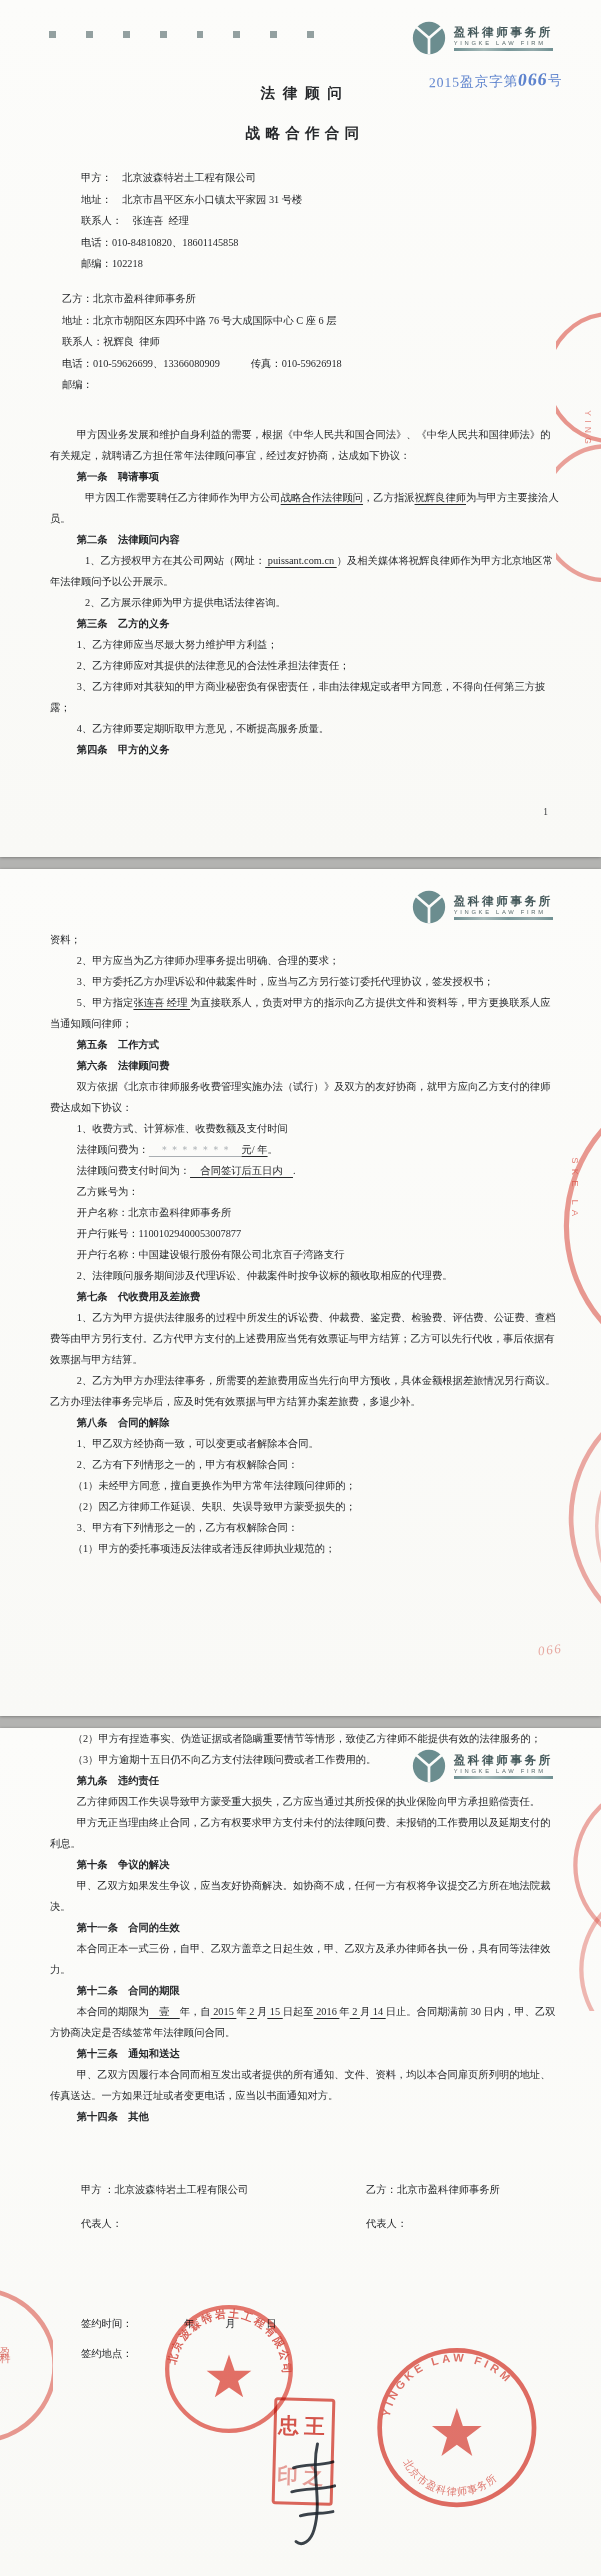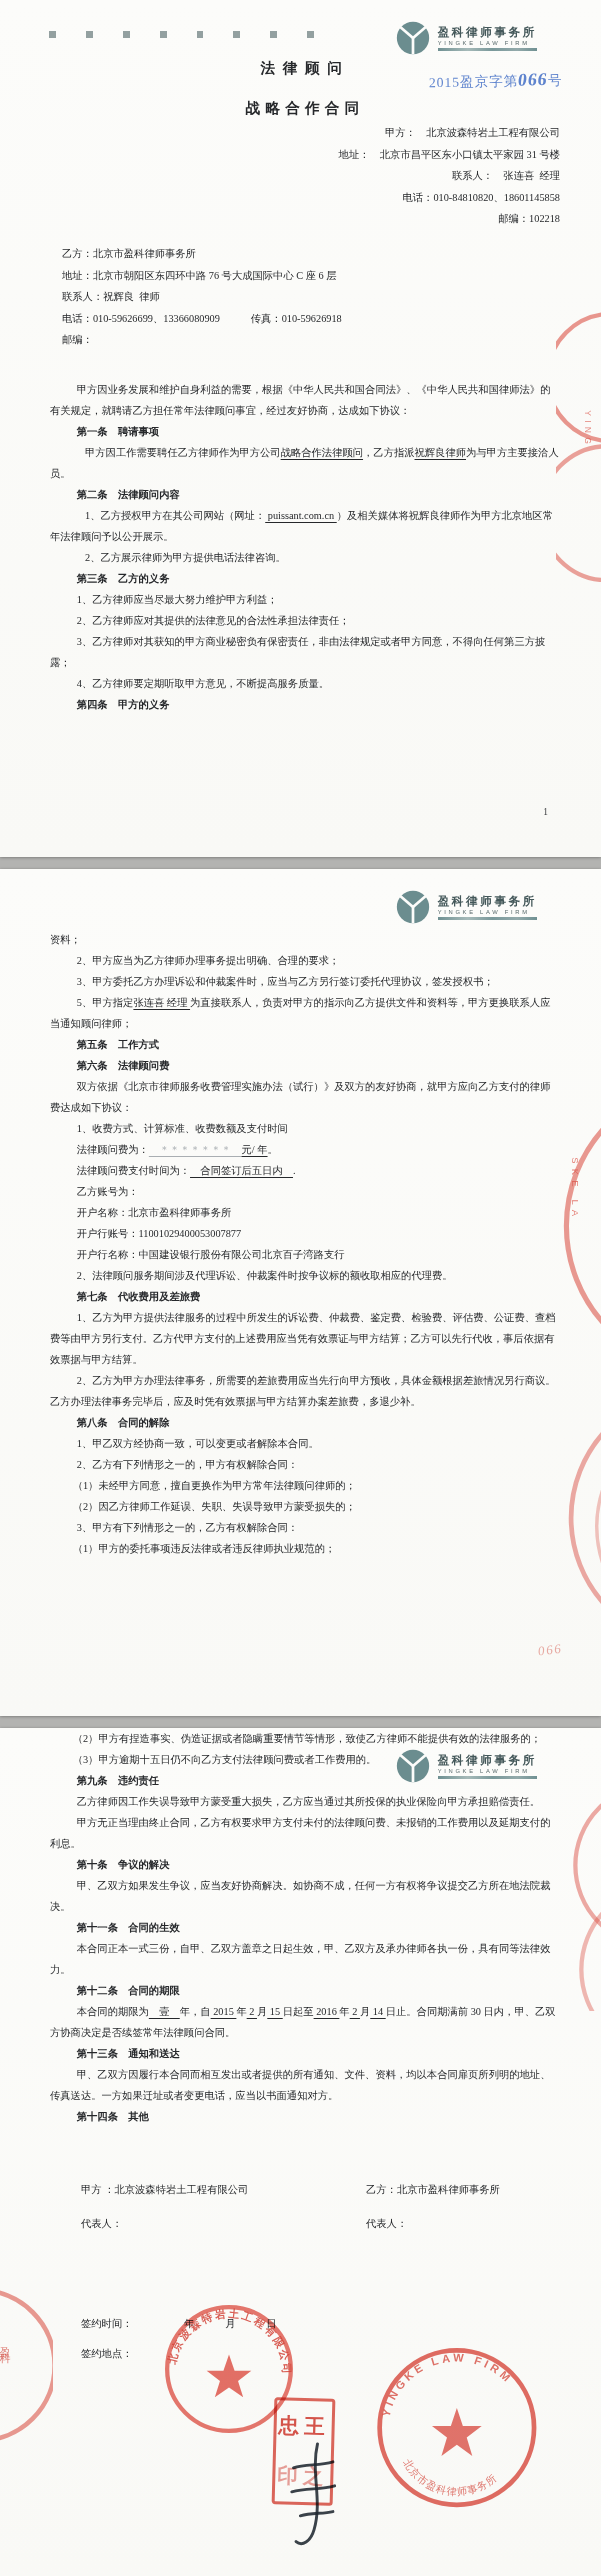--- a/index.html
+++ b/index.html
@@ -11,37 +11,37 @@
   .content{position:relative;padding:0 41px 0 50px;font-size:10.3px;line-height:21px;}
   .content p{margin:0;}
   .ph{font-weight:bold;text-indent:2.6em;font-family:Liberation Serif, serif;}
   .pb{text-indent:2.6em;}
   .pb2{text-indent:3.4em;}
   .pc{text-indent:0;}
   .pp{text-indent:2.2em;}
   .ul{text-decoration:underline;text-underline-offset:2.6px;}
   .faint{color:#a9aeb2;}
   
-  .logo{position:absolute;top:20.6px;right:64px;display:flex;align-items:center;gap:7.7px;}
+  .logo{position:absolute;top:20.6px;right:48px;display:flex;align-items:center;gap:7.7px;}
   .logo-txt{display:flex;flex-direction:column;}
   .logo-cn{font-family:"Liberation Sans",sans-serif;font-size:11.6px;letter-spacing:2.6px;
            color:#44585a;font-weight:bold;}
   .logo-en{font-family:"Liberation Sans",sans-serif;font-size:5.8px;letter-spacing:2.7px;
            color:#58696b;margin-top:0.9px;}
   .logo-bar{height:2.6px;margin-top:1.7px;background:linear-gradient(90deg,#6f9092,#a6bab9 30%,#79989a 55%,#93aaab 80%,#6f9092);}
   .marks{position:absolute;top:31px;left:49px;display:flex;gap:30px;}
   .marks i{width:6.9px;height:6.9px;background:#93a0a0;display:block;}
   .refno{position:absolute;top:70px;right:38px;color:#4a74c8;opacity:.88;
          font-size:13.7px;letter-spacing:0.9px;transform:rotate(-1deg);white-space:nowrap;}
   .refno .hand{font-size:18px;font-weight:bold;transform:skewX(-8deg);display:inline-block;}
   
   .t1,.t2{text-align:center;font-weight:bold;font-size:14.6px;letter-spacing:7.7px;line-height:22px;}
   .t2{margin-top:18px;letter-spacing:5.2px;}
   .party{line-height:21.5px;white-space:pre-wrap;}
-  .party-a{margin-top:3px;margin-left:31px;text-align:right;}
+  .party-a{margin-top:23px;margin-left:31px;}
   .party-b{margin-top:13.7px;margin-left:12px;}
   .body-block{margin-top:28px;}
   .body-block2{padding-top:60px;}
   .body-block3{}
   .pno{position:absolute;right:53px;top:807px;font-size:9.4px;color:#3a3c3e;}
   
   .sig{margin-top:52px;line-height:21.5px;}
   .sigrow{display:flex;}
   .sigL{width:285px;margin-left:31px;white-space:pre-wrap;}
   .sigR{flex:1;white-space:pre-wrap;}
@@ -84,21 +84,21 @@
       </svg>
       <div class="logo-txt">
         <span class="logo-cn">盈科律师事务所</span>
         <span class="logo-en">YINGKE LAW FIRM</span>
         <span class="logo-bar"></span>
       </div>
     </div>
 
     <div class="refno"><span>2015盈京字第</span><span class="hand">066</span><span>号</span></div>
 
-    <div class="content" style="padding-top:57px;">
+    <div class="content" style="padding-top:82px;">
       <div class="t1">法律顾问</div>
       <div class="t2">战略合作合同</div>
       <div class="party party-a"><div>甲方：　北京波森特岩土工程有限公司</div><div>地址：　北京市昌平区东小口镇太平家园 31 号楼</div><div>联系人：　张连喜  经理</div><div>电话：010-84810820、18601145858</div><div>邮编：102218</div></div>
       <div class="party party-b"><div>乙方：北京市盈科律师事务所</div><div>地址：北京市朝阳区东四环中路 76 号大成国际中心 C 座 6 层</div><div>联系人：祝辉良  律师</div><div>电话：010-59626699、13366080909　　　传真：010-59626918</div><div>邮编：</div></div>
       <div class="body-block">
           <p class="pb"><span>甲方因业务发展和维护自身利益的需要，根据《中华人民共和国合同法》、《中华人民共和国律师法》的有关规定，就聘请乙方担任常年法律顾问事宜，经过友好协商，达成如下协议：</span></p>
           <p class="ph"><span>第一条　聘请事项</span></p>
           <p class="pb2"><span>甲方因工作需要聘任乙方律师作为甲方公司</span><span class="ul">战略合作法律顾问</span><span>，乙方指派</span><span class="ul">祝辉良律师</span><span>为与甲方主要接洽人员。</span></p>
           <p class="ph"><span>第二条　法律顾问内容</span></p>
           <p class="pb2"><span>1、乙方授权甲方在其公司网站（网址：</span><span class="ul"> puissant.com.cn </span><span>）及相关媒体将祝辉良律师作为甲方北京地区常年法律顾问予以公开展示。</span></p>

